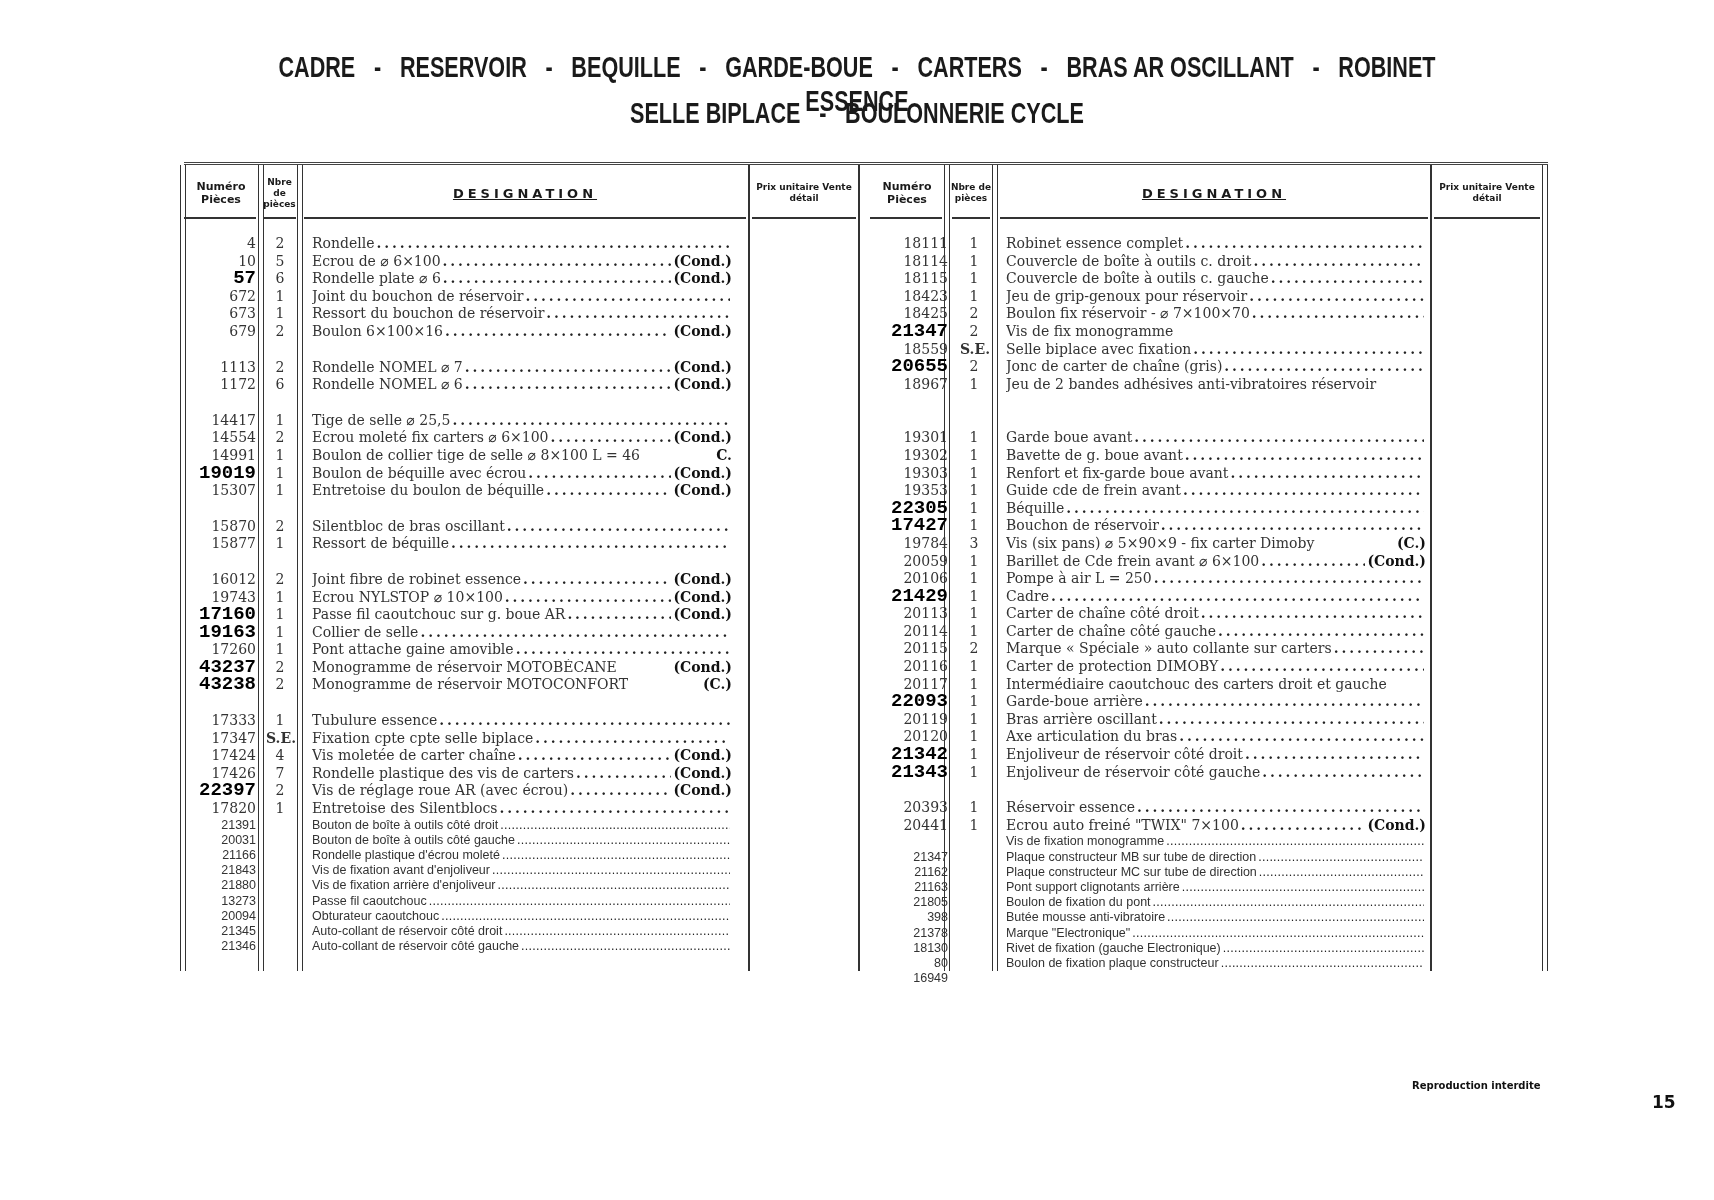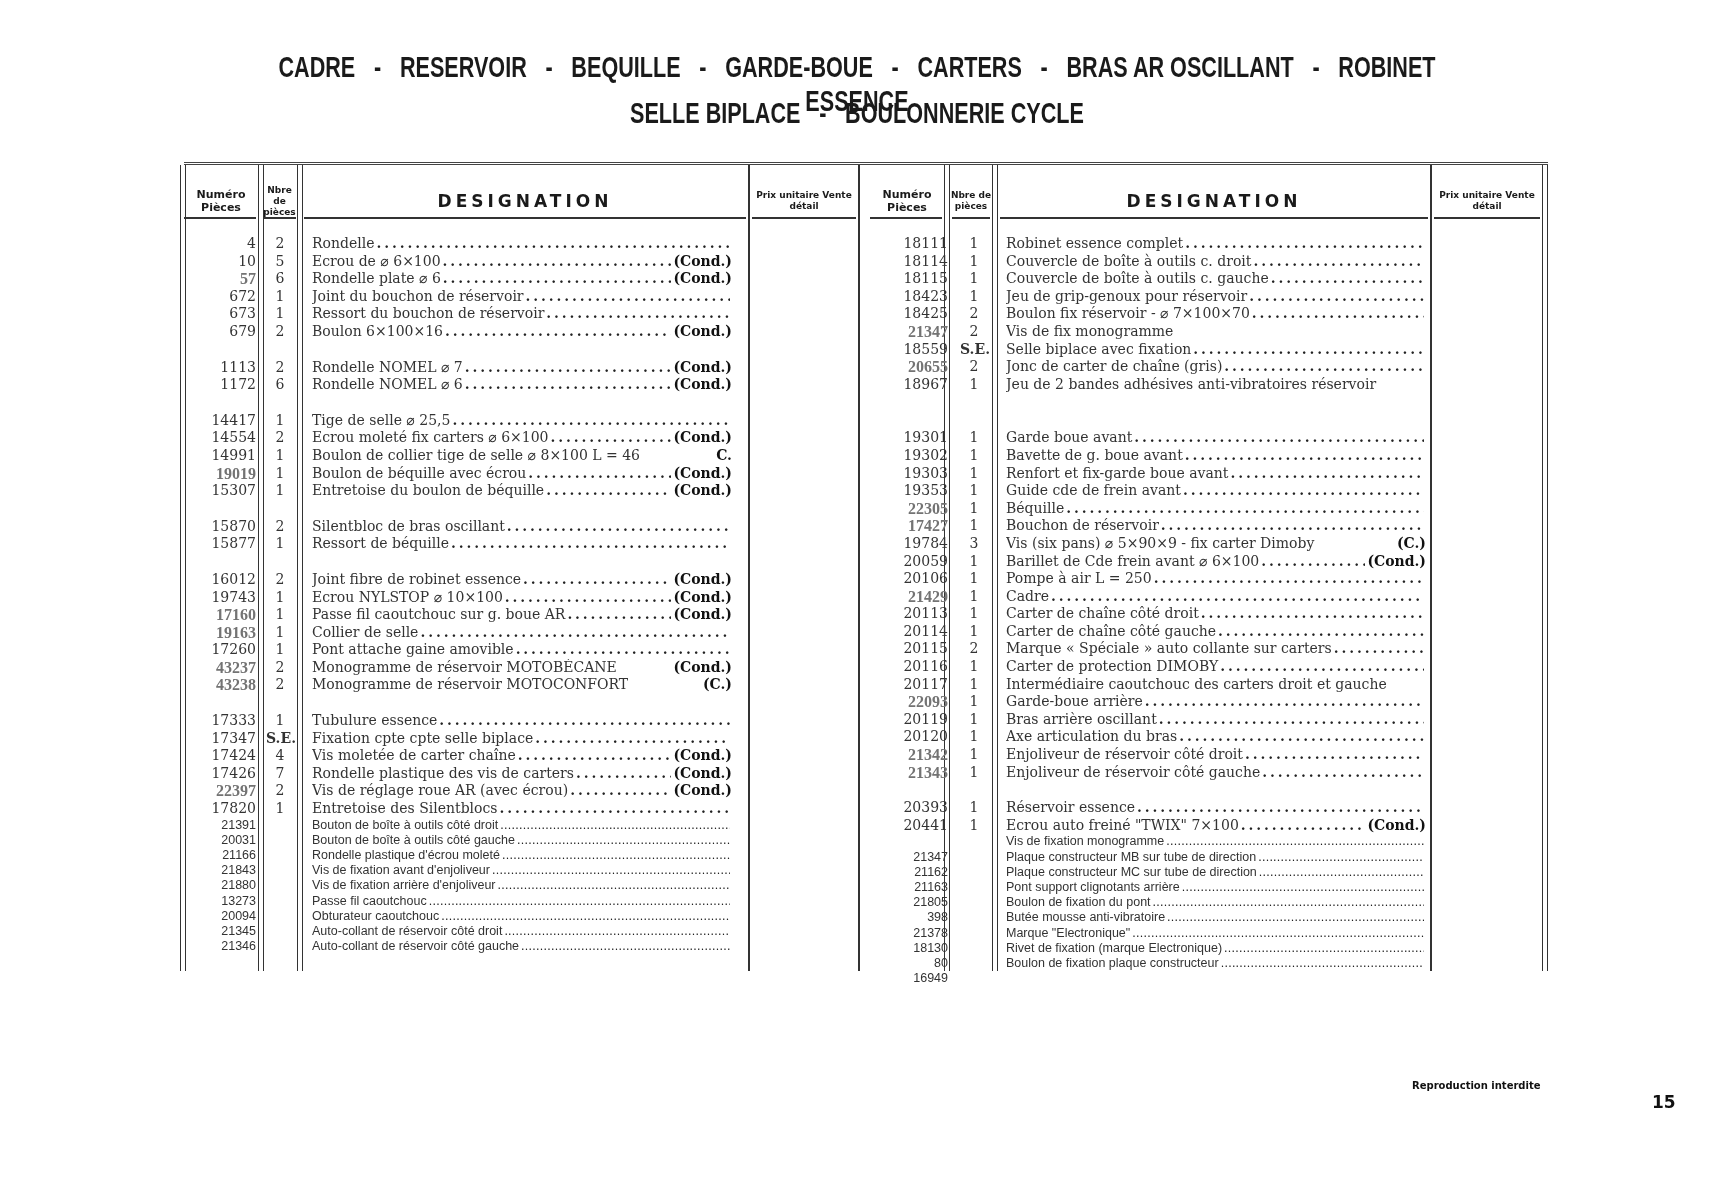--- a/index.html
+++ b/index.html
@@ -8,31 +8,31 @@
   #t1 { top:50px; }
   #t2 { top:96px; }
   .title span.sep { margin:0 26px; }
 
   .table { position:absolute; top:162px; height:806px; border-top:3px double #444; }
   #tl { left:184px; width:680px; }
   #tr { left:864px; width:684px; }
   .vline { position:absolute; top:0; bottom:0; border-left:1px solid #333; }
   .vdbl { position:absolute; top:0; bottom:0; width:4px; border-left:1px solid #333; border-right:1px solid #333; }
 
-  .hdr { position:absolute; top:4px; height:48px; font-family:"DejaVu Sans",sans-serif; font-weight:bold; font-size:11px; line-height:13px; text-align:center; display:flex; align-items:center; justify-content:center;margin-top:8px; }
+  .hdr { position:absolute; top:4px; height:48px; font-family:"DejaVu Sans",sans-serif; font-weight:bold; font-size:11px; line-height:13px; text-align:center; display:flex; align-items:center; justify-content:center; }
   .hdr.small { font-size:9px; line-height:11px; }
-  .hdr.desig { font-size:17px; letter-spacing:4px; }
+  .hdr.desig { font-size:13px; letter-spacing:4px;text-decoration:underline; }
   .hrule { position:absolute; top:52px; height:0; border-top:2px solid #333; }
 
   .rows { position:absolute; top:70px; }
   .row { position:relative; height:17.6px; font-family:"DejaVu Serif",serif; font-size:14px; line-height:17.6px; white-space:nowrap; }
   .row.gap { height:18px; }
   .row.small { height:15.2px; line-height:15.2px; font-family:"Liberation Sans",sans-serif; font-size:12.5px; }
   .num { position:absolute; text-align:right; color:#333; }
-  .num.bold { font-weight:bold; font-family:Liberation Serif, serif; color:#737373; font-size:16px; }
+  .num.bold { font-weight:bold; font-family:Liberation Mono, monospace; color:#000000; font-size:19px; }
   .qty { position:absolute; text-align:center; color:#333; }
   .qty.bold { font-weight:bold; }
   .des { position:absolute; display:flex; overflow:hidden; color:#333; }
   .des .lbl { flex:none; }
   .des .dots { flex:1; overflow:hidden; margin:0 2px; }
   .des .dots::after { content:". . . . . . . . . . . . . . . . . . . . . . . . . . . . . . . . . . . . . . . . . . . . . . . . . . . . . . . . . . . . . . . . . . . . . . . . . . . . . . . . . . . . . . . . . . . . . . . . . . . . . . . . ."; letter-spacing:-1px; font-weight:bold; color:#222; }
   .des .suf { flex:none; font-weight:bold; font-family:"DejaVu Serif",serif; color:#111; }
   .row.small .des .dots::after { letter-spacing:-1.6px; font-weight:normal; }
 
   
@@ -714,21 +714,21 @@
         <span class="qty"></span>
         <span class="des">
           <span class="lbl">Marque "Electronique"</span>
           <span class="dots"></span>
         </span>
       </div>
       <div class="row small">
         <span class="num">18130</span>
         <span class="qty"></span>
         <span class="des">
-          <span class="lbl">Rivet de fixation (marque Electronique)</span>
+          <span class="lbl">Rivet de fixation (gauche Electronique)</span>
           <span class="dots"></span>
         </span>
       </div>
       <div class="row small">
         <span class="num">80</span>
         <span class="qty"></span>
         <span class="des">
           <span class="lbl">Boulon de fixation plaque constructeur</span>
           <span class="dots"></span>
         </span>

